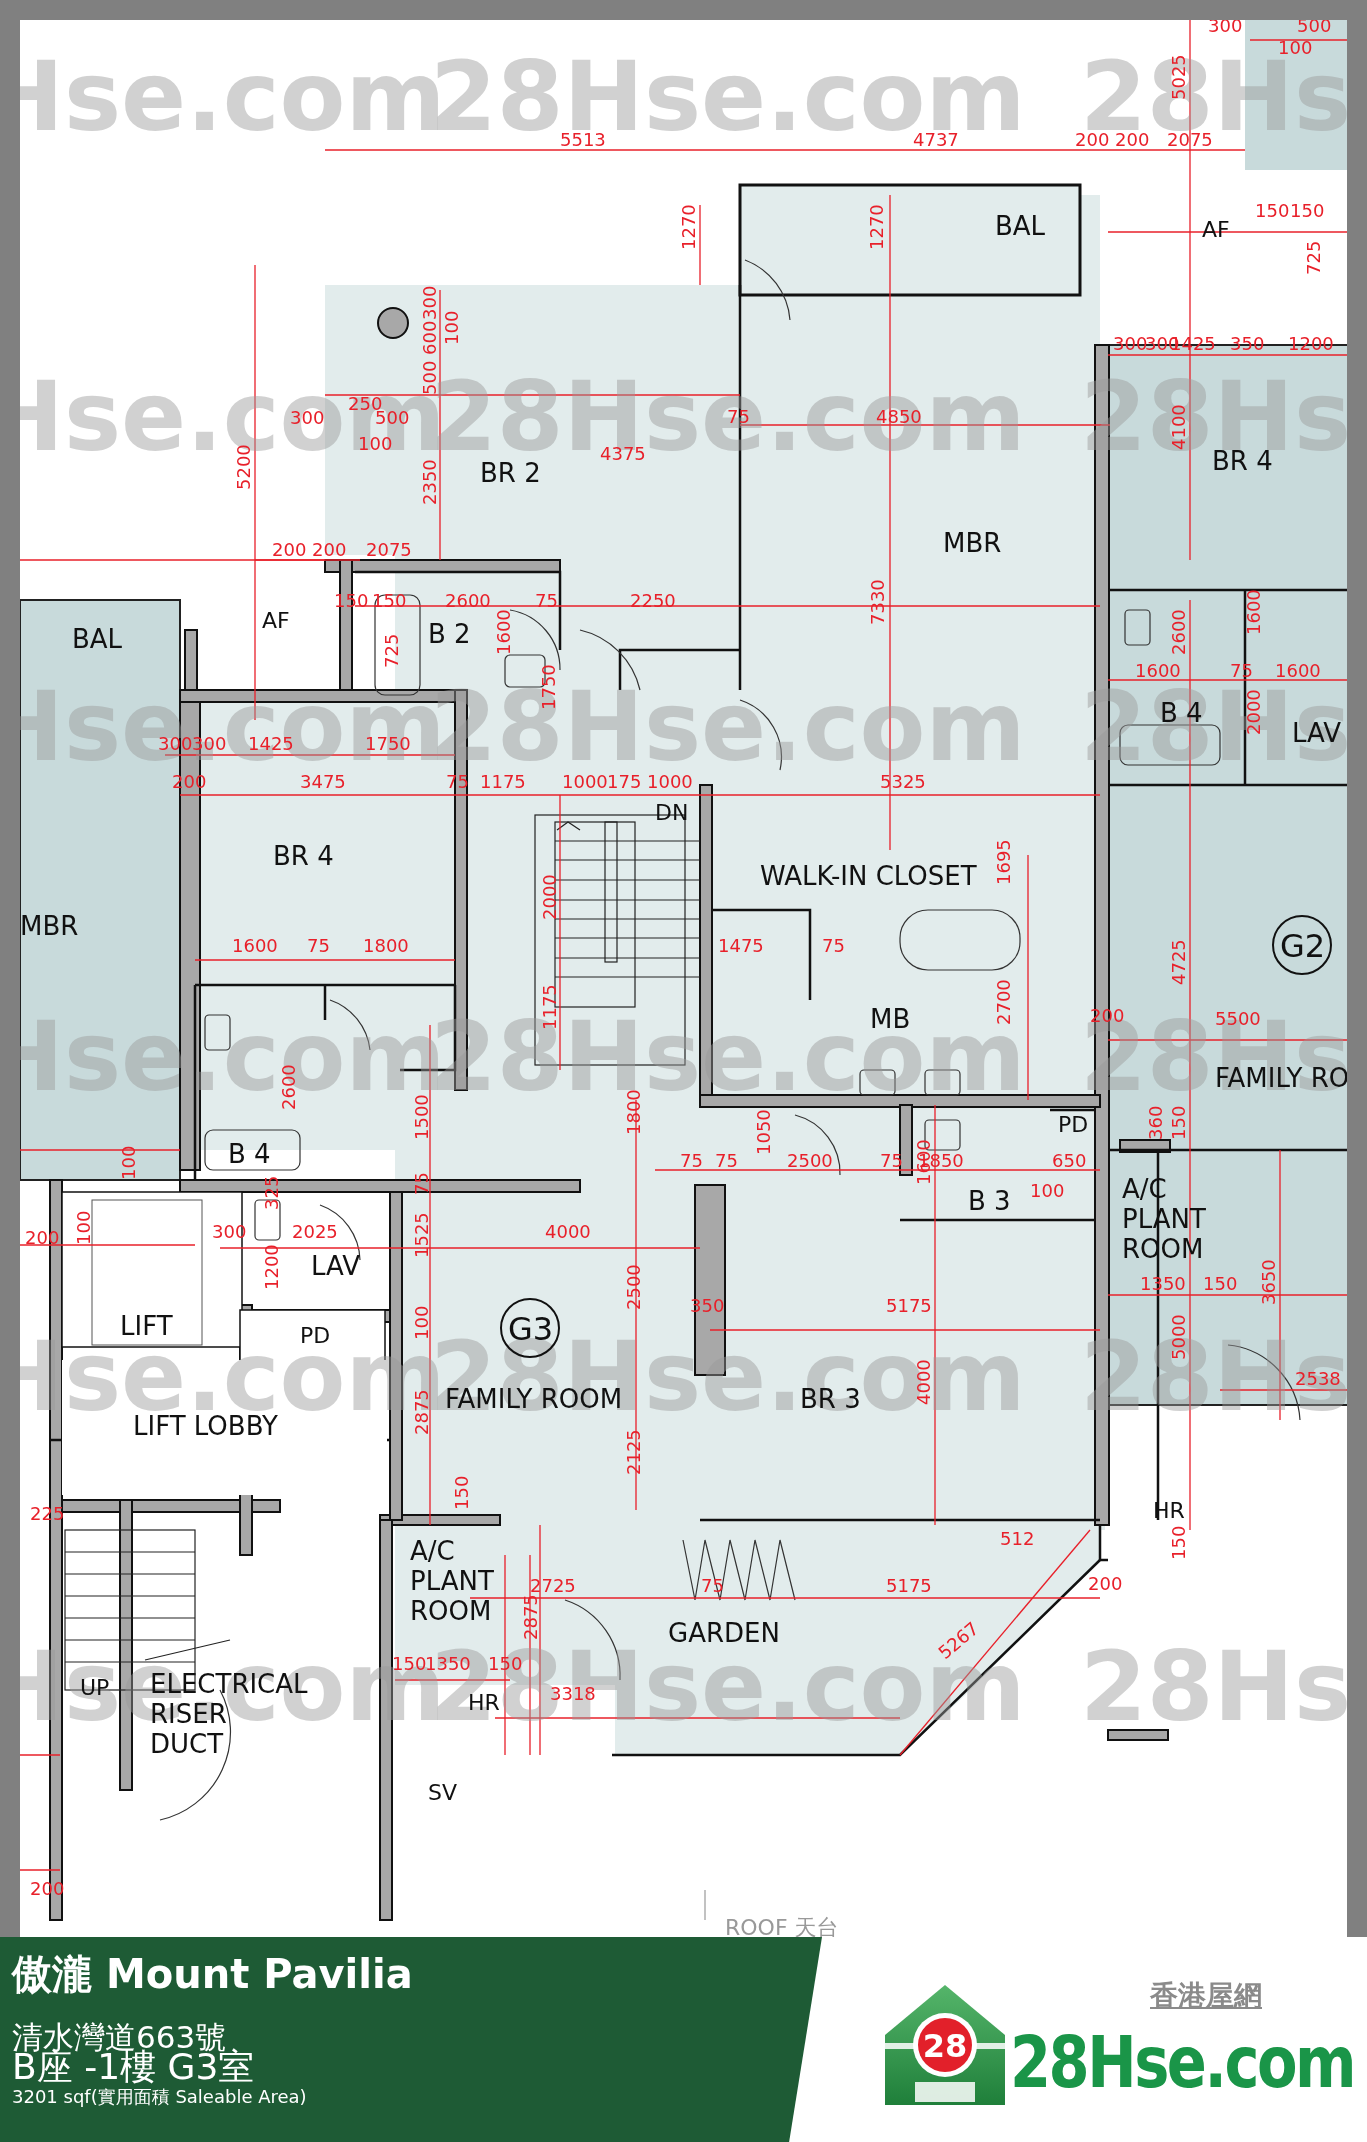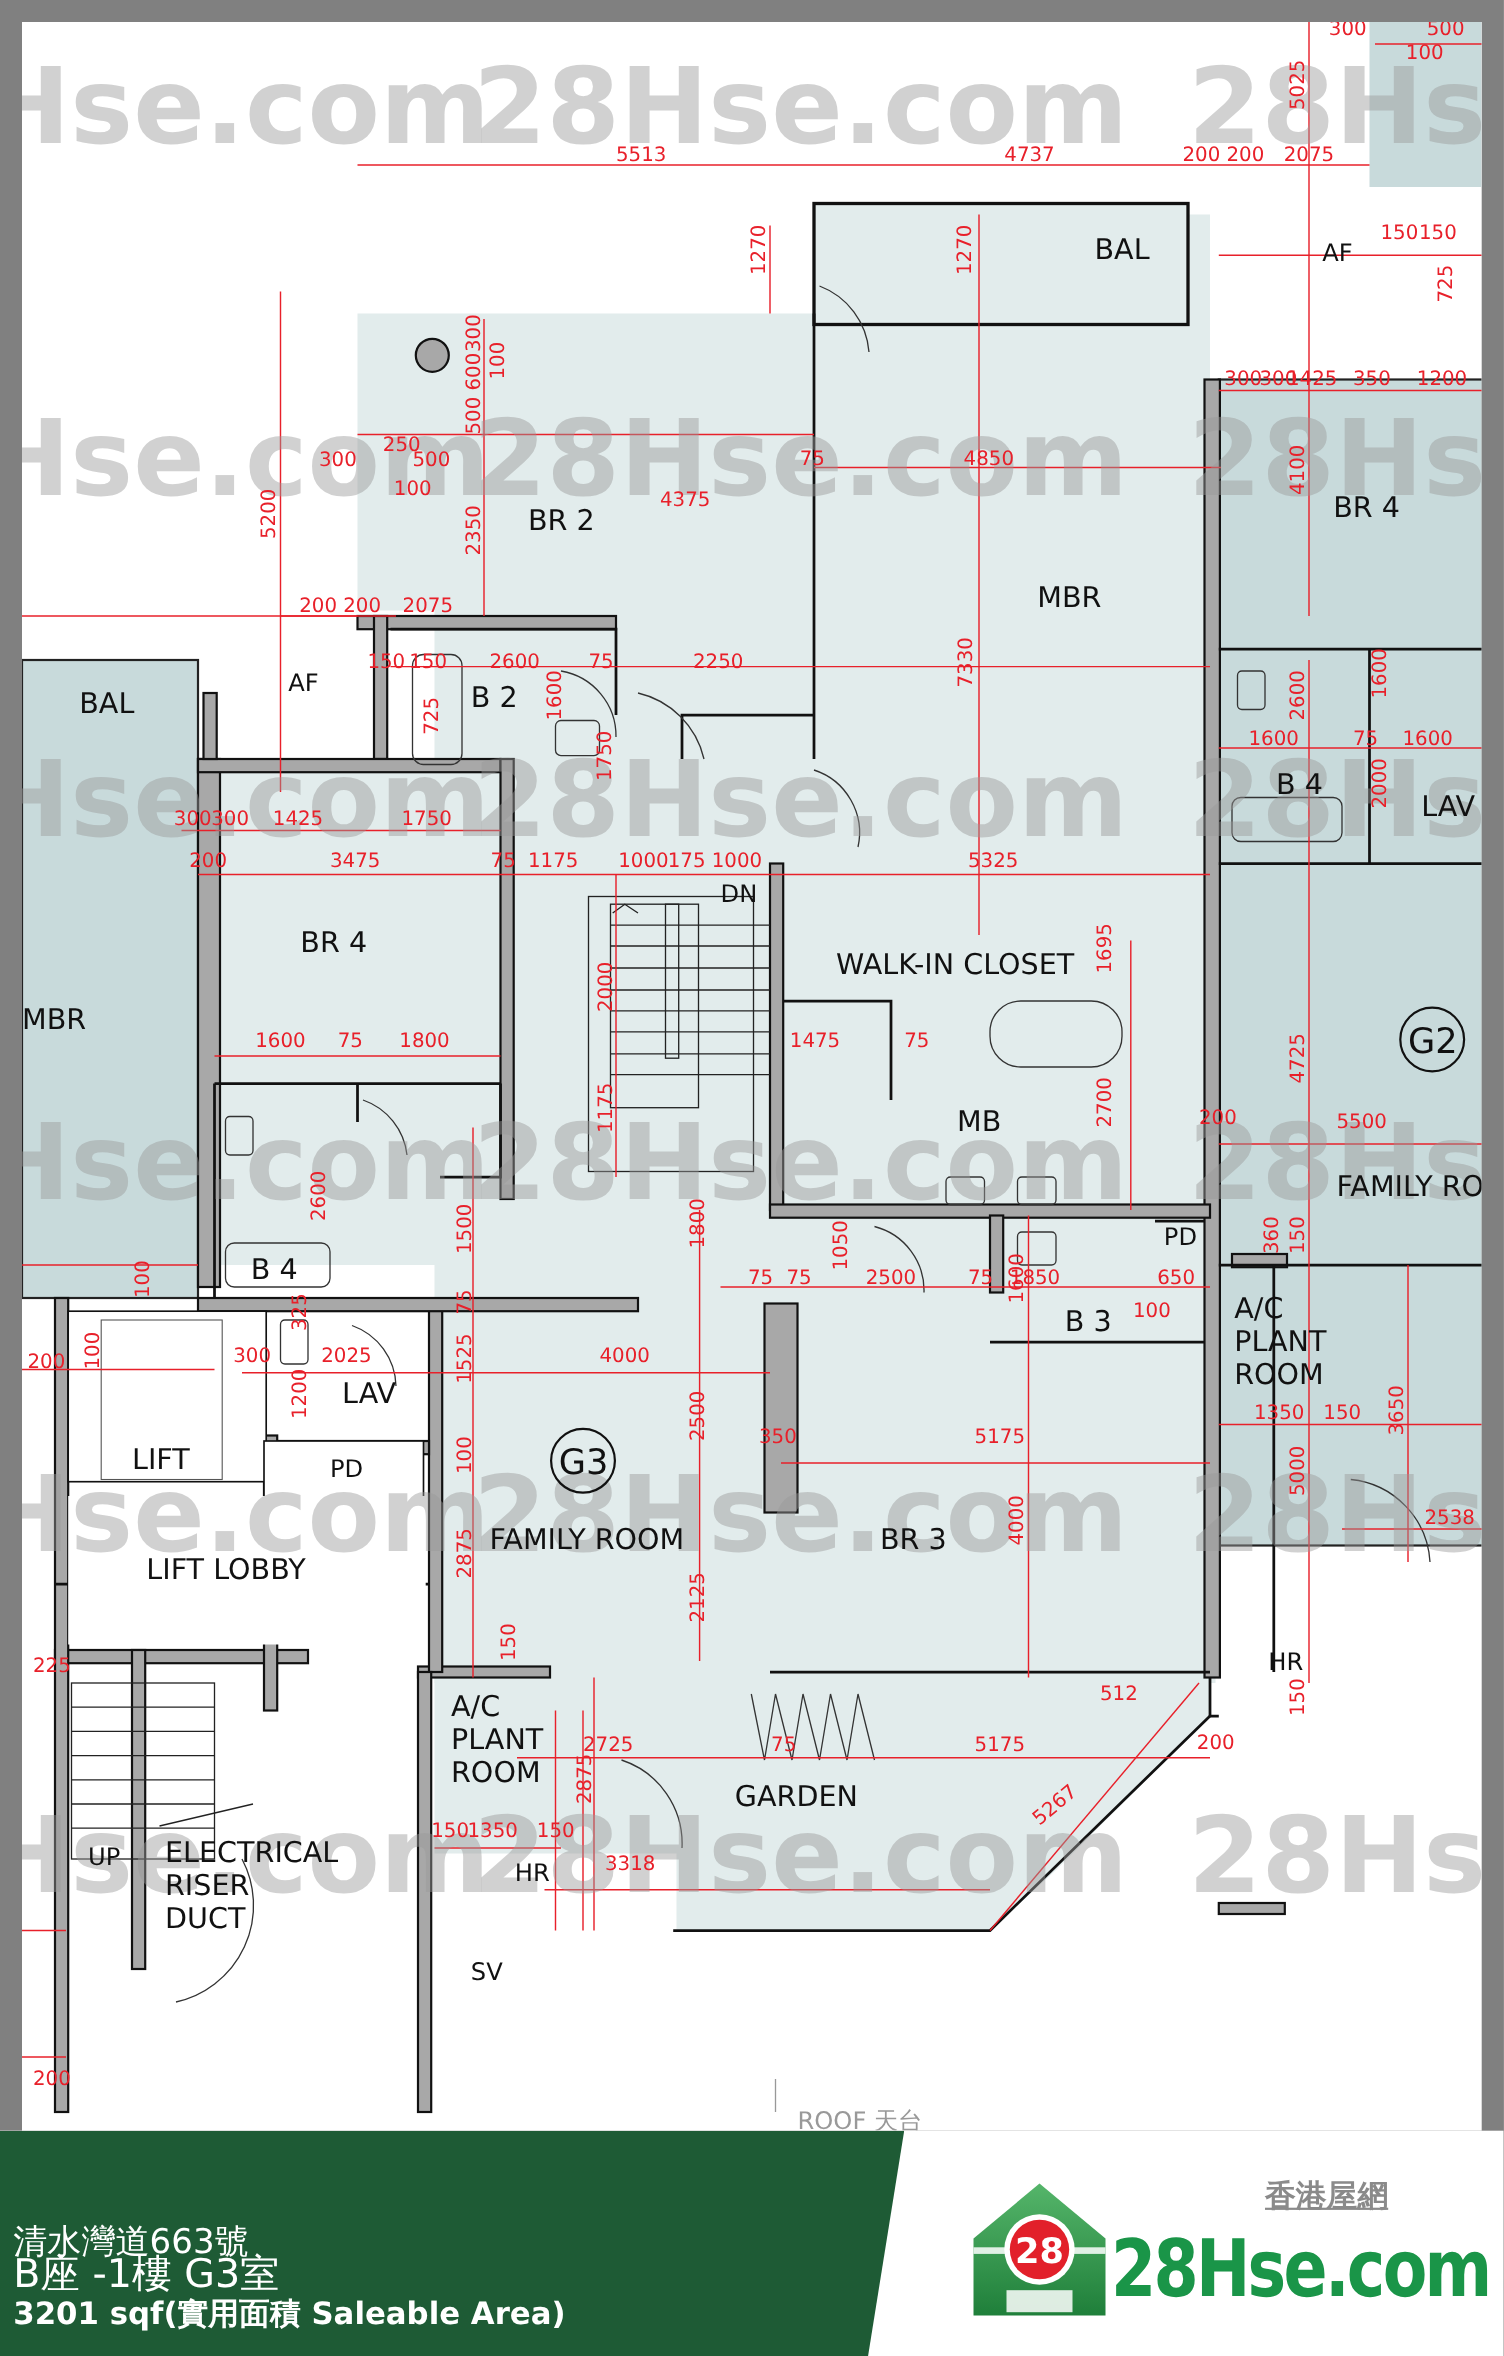--- a/index.html
+++ b/index.html
@@ -10,21 +10,21 @@
   .room-label-sm{font-family:"DejaVu Sans",sans-serif;fill:#111;font-size:22px;}
   .dim{font-family:"DejaVu Sans",sans-serif;fill:#e8202a;font-size:18px;}
   .dimline{stroke:#e8202a;stroke-width:1.3;fill:none;}
   .wm-text{font-family:"DejaVu Sans",sans-serif;font-weight:bold;fill:#9a9a9a;opacity:.45;font-size:96px;}
   #banner{position:absolute;left:0;top:1937px;width:1367px;height:205px;background:#ffffff;}
   #banner-green{position:absolute;left:0;top:0;width:822px;height:205px;background:#1e5b35;clip-path:polygon(0 0,100% 0,96% 100%,0 100%);}
   .b-line{position:absolute;left:12px;color:#fff;font-family:"DejaVu Sans",sans-serif;white-space:nowrap;}
   #b-title{top:10px;font-size:40px;font-weight:bold;}
   #b-addr{top:64px;font-size:31px;margin-top:16px;}
   #b-unit{top:106px;font-size:36px;}
-  #b-area{top:148px;font-size:28px;font-weight:bold;}
+  #b-area{top:148px;font-size:18px;}
   #logo{position:absolute;left:880px;top:40px;width:440px;height:140px;}
   #logo-tag{position:absolute;left:1150px;top:40px;font-size:28px;color:#8a8a8a;font-family:"DejaVu Sans",sans-serif;font-weight:bold;text-decoration:underline;}
   #logo-text{position:absolute;left:1010px;top:83px;font-size:72px;font-weight:bold;color:#1a9548;font-family:"DejaVu Sans",sans-serif;letter-spacing:-3px;transform:scaleX(.82);transform-origin:left top;}
 </style>
 </head>
 <body>
 
 <div id="sheet">
 <svg id="plan" width="1327" height="1917" viewBox="20 20 1327 1917" xmlns="http://www.w3.org/2000/svg">
 
@@ -398,20 +398,21 @@
     <text class="dim" transform="translate(135 1180) rotate(-90)">100</text>
     <text class="dim" transform="translate(90 1245) rotate(-90)">100</text>
   </g>
 
   <polyline points="705,1890 705,1920 M705,1890 945,1890 945,1920" stroke="#999" stroke-width="1.2" fill="none"></polyline>
 </svg>
 </div>
 
 <div id="banner">
   <div id="banner-green">
+    <div class="b-line" id="b-title">傲瀧 Mount Pavilia</div>
     <div class="b-line" id="b-addr">清水灣道663號</div>
     <div class="b-line" id="b-unit">B座 -1樓 G3室</div>
     <div class="b-line" id="b-area">3201 sqf(實用面積 Saleable Area)</div>
   </div>
 
   <div id="logo-tag">香港屋網</div>
   <svg id="logo" viewBox="0 0 440 140">
     <defs>
       <linearGradient id="lg" x1="0" y1="0" x2="0" y2="1">
         <stop offset="0" stop-color="#55b56a"></stop>

